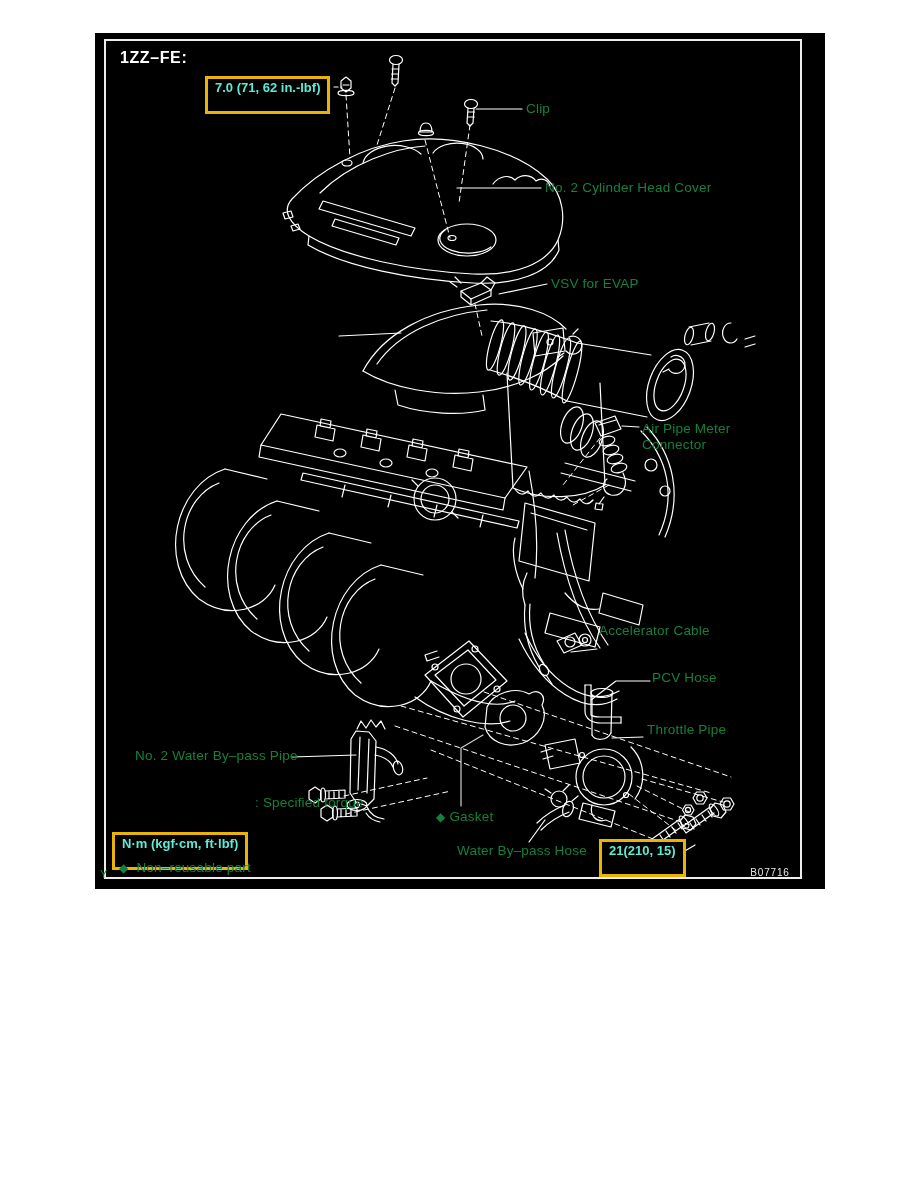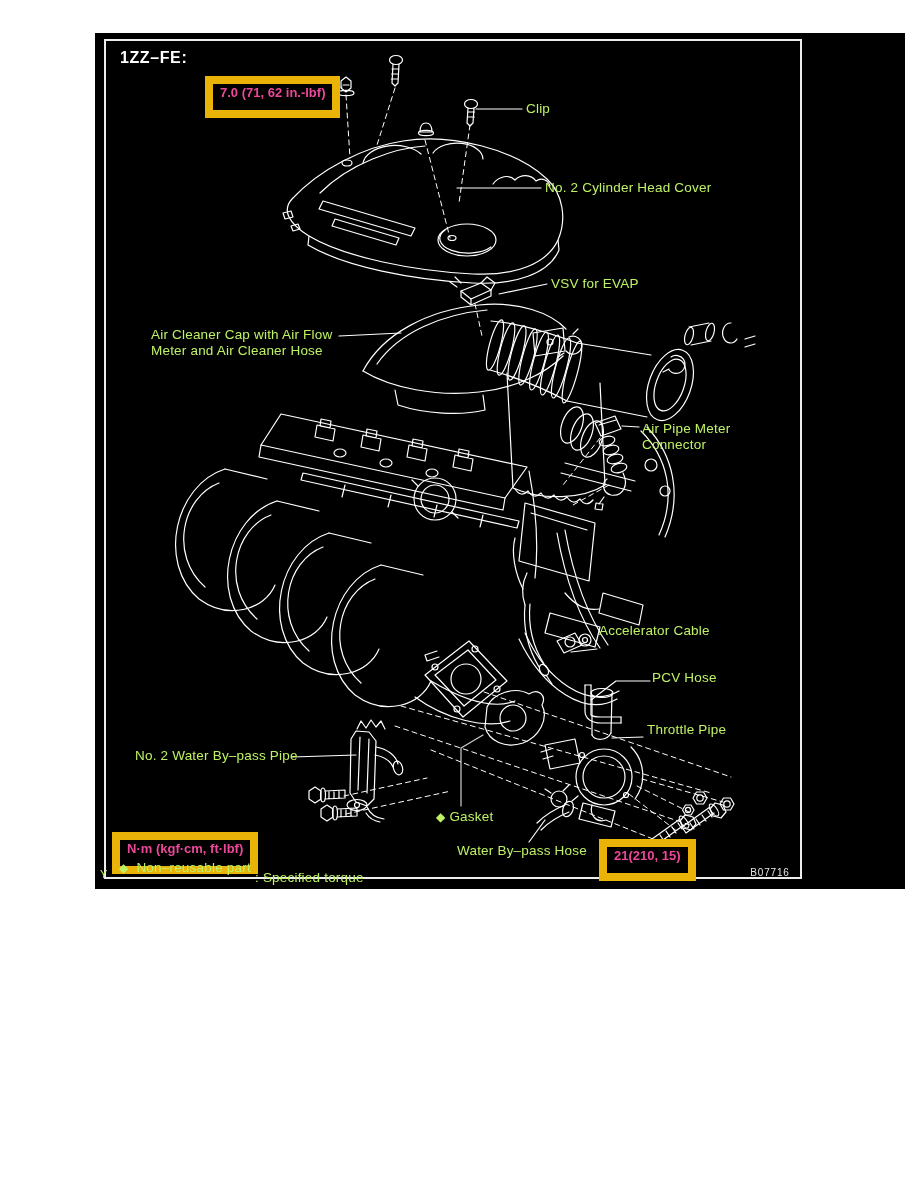--- a/index.html
+++ b/index.html
@@ -1,29 +1,29 @@
 <!DOCTYPE html>
 <html><head>
 <meta charset="utf-8">
 <style>
   html,body{margin:0;padding:0;}
   body{
     width:918px;height:1188px;background:#ffffff;position:relative;
     font-family:"Liberation Sans", sans-serif;overflow:hidden;
   }
-  .panel{position:absolute;left:95px;top:33px;width:810px;height:856px;background:#000;}
+  .panel{position:absolute;left:95px;top:33px;width:730px;height:856px;background:#000;}
   .art{position:absolute;left:0;top:0;}
   .frame{position:absolute;left:9px;top:6px;width:698px;height:840px;
          border:2px solid #ededed;box-sizing:border-box;pointer-events:none;}
   .title{position:absolute;left:25px;top:16px;color:#fff;font-weight:bold;
          font-size:16px;letter-spacing:.6px;}
-  .lbl{position:absolute;color:#bef264;font-size:13.5px;line-height:16px;
+  .lbl{position:absolute;color:#15803d;font-size:13.5px;line-height:16px;
        white-space:nowrap;letter-spacing:.2px;}
-  .tbox{position:absolute;color:#ec4899;font-size:13px;font-weight:bold;
-        border:8px solid #eab308;background:#000;padding:1px 7px 10px;white-space:nowrap;}
+  .tbox{position:absolute;color:#5eead4;font-size:13px;font-weight:bold;
+        border:3px solid #eab308;background:#000;padding:1px 7px 16px;white-space:nowrap;}
   .code{font-size:10px;letter-spacing:.8px;color:#e6e6e6;width:60px;text-align:center;}
   .dia{font-size:12px;}
 </style>
 </head>
 <body>
 
 <div class="panel">
 
   <svg class="art" width="730" height="856" viewBox="0 0 730 856">
     <g stroke="#ffffff" fill="none" stroke-width="1.2" stroke-linecap="round" stroke-linejoin="round">
@@ -283,24 +283,20 @@
   <div class="title">1ZZ–FE:</div>
 
   <div class="tbox" style="left:110px;top:43px">7.0 (71, 62 in.-lbf)</div>
 
   <div class="lbl" style="left:431px;top:68px">Clip</div>
 
   <div class="lbl" style="left:450px;top:147px">No. 2 Cylinder Head Cover</div>
 
   <div class="lbl" style="left:456px;top:243px">VSV for EVAP</div>
 
-  <div class="lbl" style="left:56px;top:294px">
-    <div>Air Cleaner Cap with Air Flow</div>
-    <div>Meter and Air Cleaner Hose</div>
-  </div>
 
   <div class="lbl" style="left:547px;top:388px">
     <div>Air Pipe Meter</div>
     <div>Connector</div>
   </div>
 
   <div class="lbl" style="left:504px;top:590px">Accelerator Cable</div>
 
   <div class="lbl" style="left:557px;top:637px">PCV Hose</div>
 
@@ -312,21 +308,21 @@
     <span class="dia">◆</span>
     <span>Gasket</span>
   </div>
 
   <div class="lbl" style="left:362px;top:810px">Water By–pass Hose</div>
 
   <div class="tbox" style="left:504px;top:806px">21(210, 15)</div>
 
   <div class="tbox" style="left:17px;top:799px">N·m (kgf·cm, ft·lbf)</div>
 
-  <div class="lbl" style="left:160px;top:837px">: Specified torque</div>
+  <div class="lbl" style="left:160px;top:762px">: Specified torque</div>
 
   <div class="lbl" style="left:24px;top:827px">
     <span class="dia">◆</span>
     <span style="margin-left:4px">Non–reusable part</span>
   </div>
 
   <div class="lbl" style="left:5px;top:833px;font-size:11px">Y</div>
 
   <div class="lbl code" style="left:645px;top:832px">B07716</div>
 

